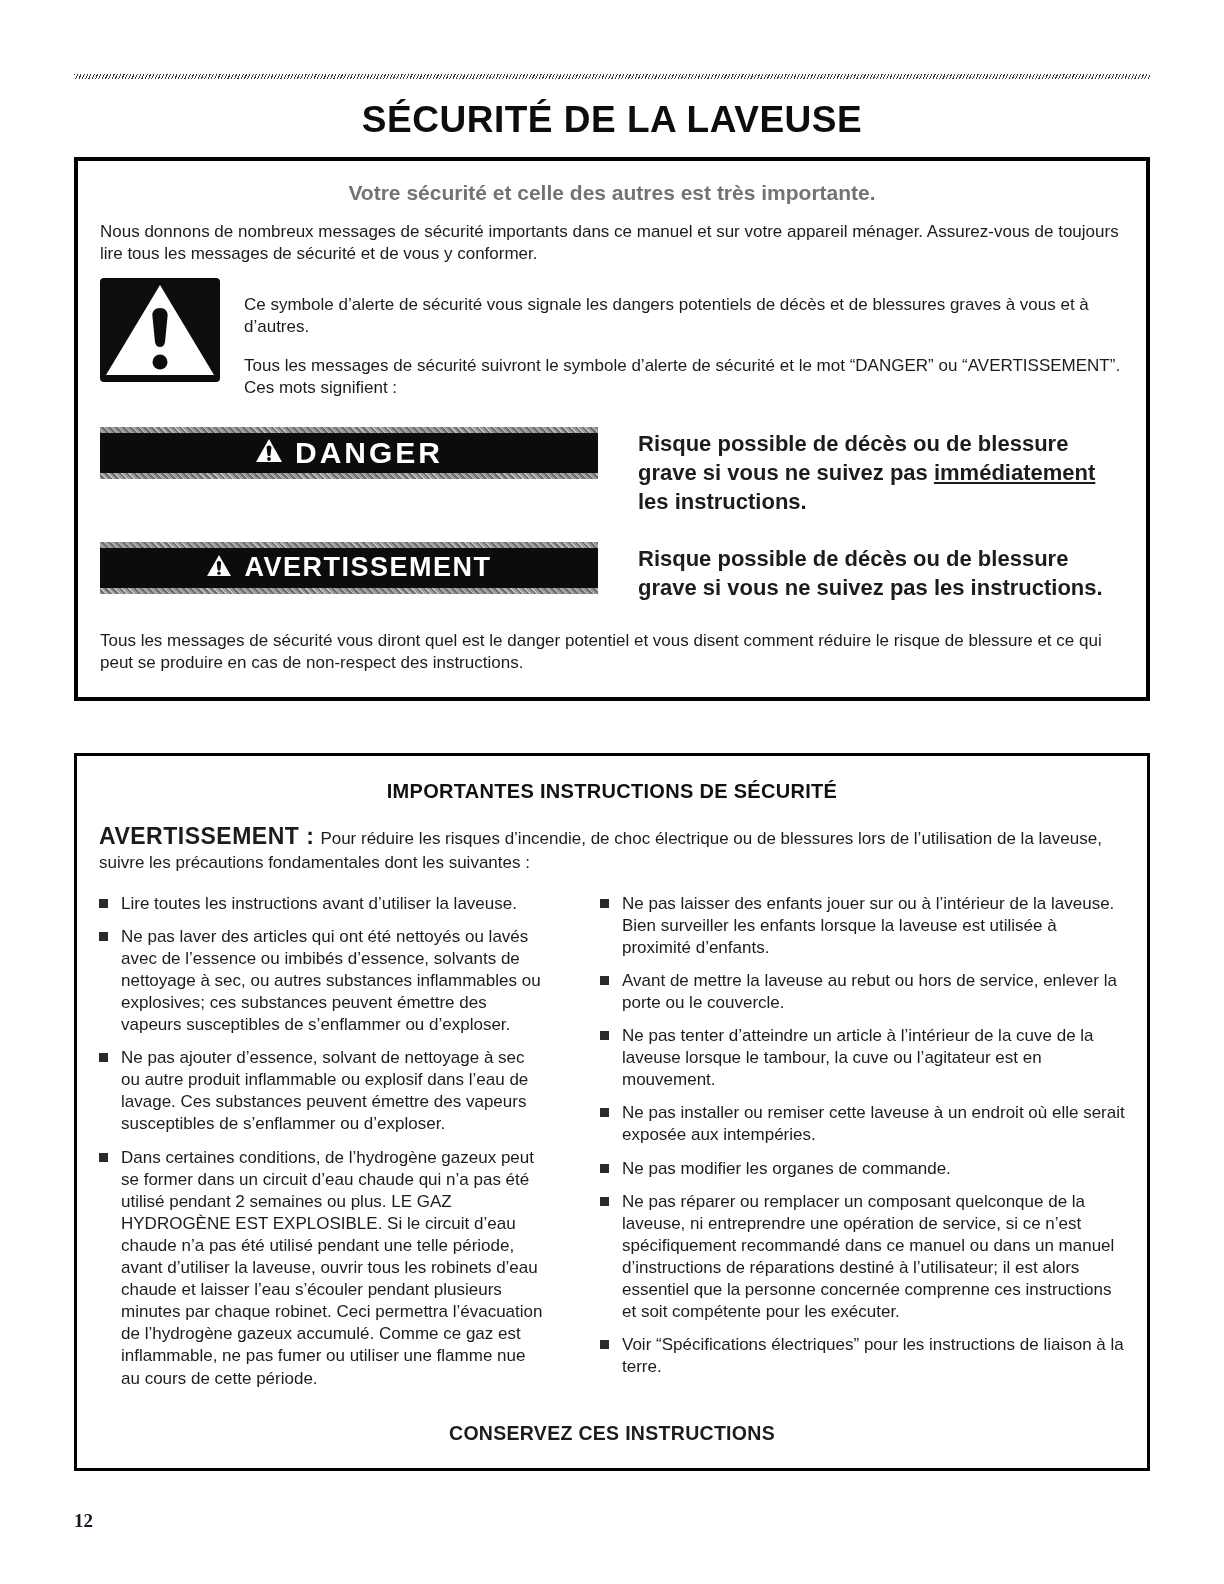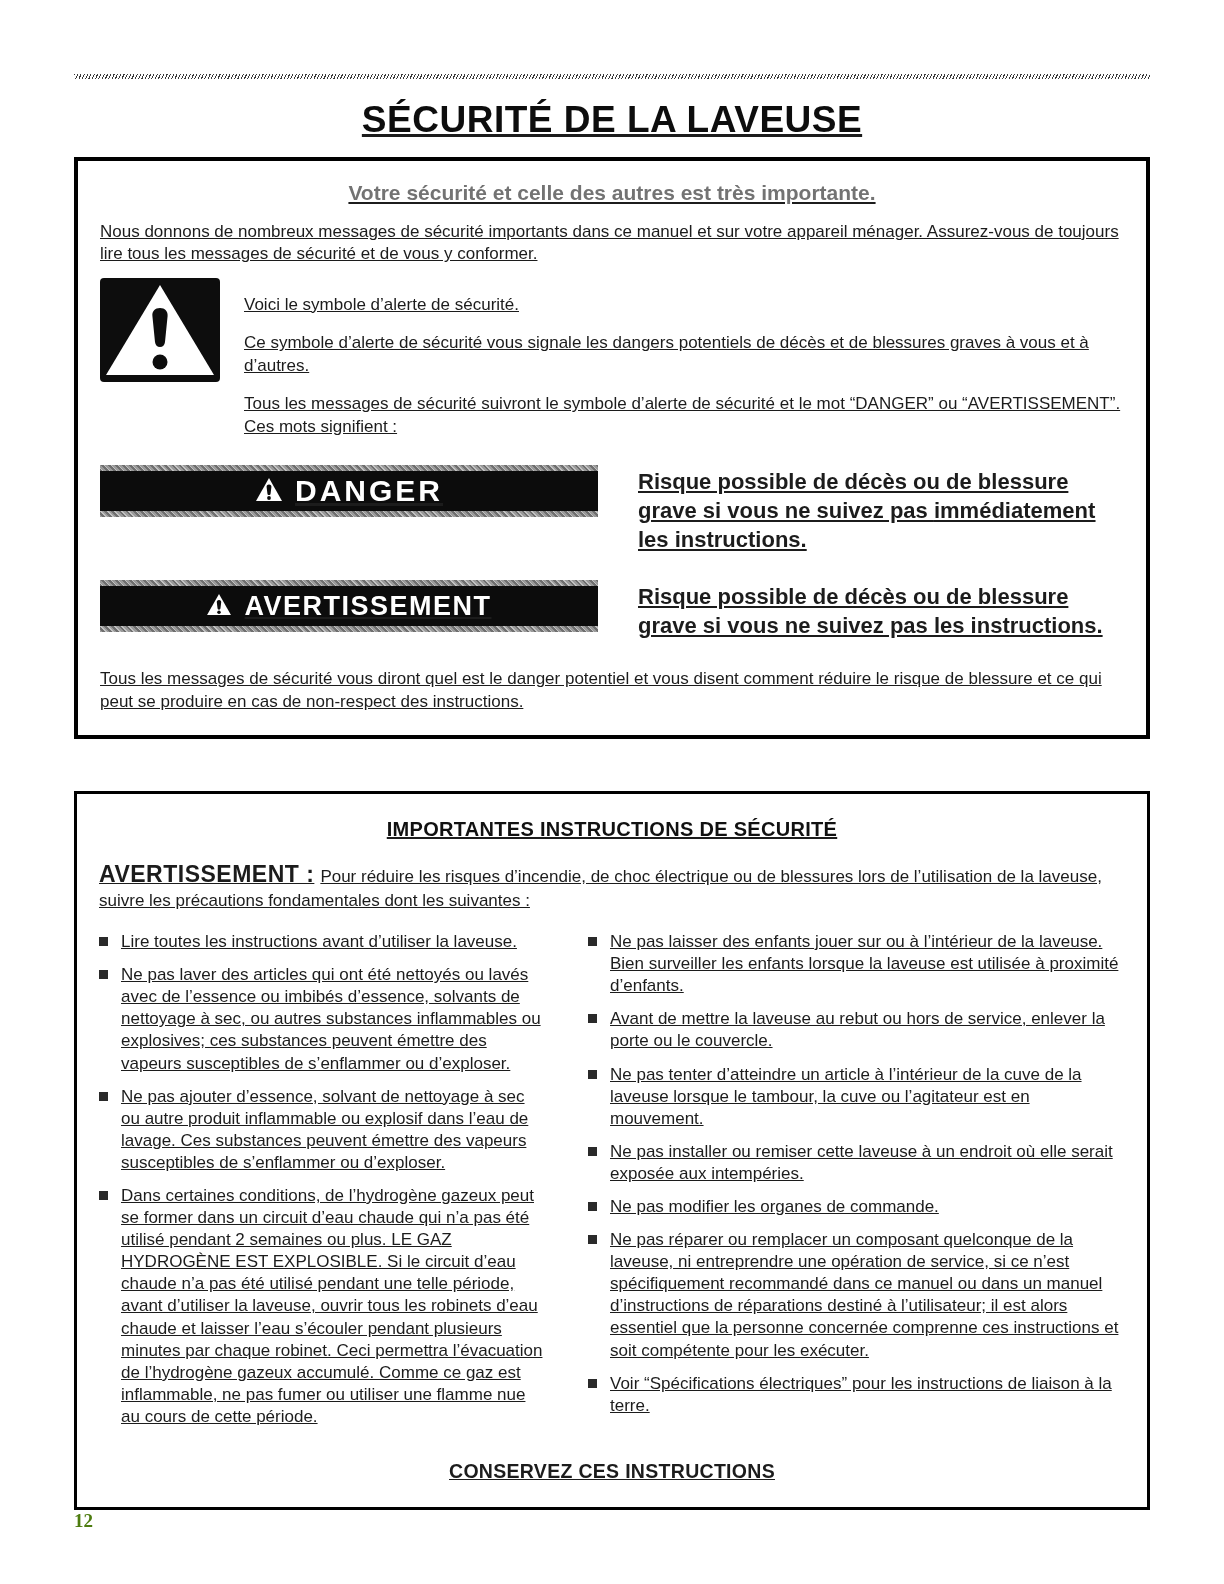--- a/index.html
+++ b/index.html
@@ -7,21 +7,20 @@
   .page {
     position: relative;
     width: 1224px;
     height: 1584px;
     margin: 0 auto;
     background: #ffffff;
     font-family: "Liberation Sans", sans-serif;
     color: #1c1c1c;
     padding: 0 74px;
     overflow: hidden;
-    text-decoration: underline;
   }
   .top-rule {
     margin-top: 74px;
     height: 5px;
     background: repeating-linear-gradient(115deg, #3a3a3a 0 1px, #ffffff 1px 3px);
   }
   h1.title {
     text-align: center;
     font-size: 37px;
     font-weight: bold;
@@ -91,21 +90,21 @@
     margin: 8px 0 18px 0;
     color: #111;
   }
   .warn-line { font-size: 17px; line-height: 1.35; margin-bottom: 14px; }
   .warn-word {
     font-size: 23px;
     font-weight: bold;
     letter-spacing: 0.5px;
     margin-right: 6px;
   }
-  .columns { display: flex; gap: 42px; }
+  .columns { display: flex; gap: 54px; }
   ul.col { list-style: none; margin: 4px 0 0 0; padding: 0; }
   ul.col.left  { width: 447px; flex: none; }
   ul.col.right { flex: 1; }
   ul.col li {
     display: flex;
     gap: 13px;
     margin-bottom: 11px;
     font-size: 17px;
     line-height: 1.3;
   }
@@ -123,21 +122,21 @@
     letter-spacing: 0.3px;
     margin: 20px 0 4px 0;
   }
   .page-number {
     position: absolute;
     left: 74px;
     bottom: 52px;
     font-family: "Liberation Serif", serif;
     font-weight: bold;
     font-size: 19px;
-    color: #4d7c0f;
+    color: #0f172a;
   }
 </style>
 </head>
 <body>
 
 <div class="page">
 
   <div class="top-rule"></div>
 
   <h1 class="title">SÉCURITÉ DE LA LAVEUSE</h1>
@@ -149,21 +148,20 @@
     <div class="symbol-row">
       <div class="alert-icon">
         <svg width="120" height="104" viewBox="0 0 120 104" aria-hidden="true">
           <rect x="0" y="0" width="120" height="104" rx="4" fill="#0d0d0d"></rect>
           <polygon points="60,7 114,97 6,97" fill="#ffffff"></polygon>
           <path d="M60 30 c5 0 8 3.5 7.6 8 l-2.6 26 c-0.3 3 -2.3 5 -5 5 s-4.7 -2 -5 -5 l-2.6 -26 C51.9 33.5 55 30 60 30 Z" fill="#0d0d0d"></path>
           <circle cx="60" cy="84" r="7.5" fill="#0d0d0d"></circle>
         </svg>
       </div>
       <div class="symbol-text">
-        <p>Voici le symbole d’alerte de sécurité.</p>
         <p>Ce symbole d’alerte de sécurité vous signale les dangers potentiels de décès et de blessures graves à vous et à d’autres.</p>
         <p>Tous les messages de sécurité suivront le symbole d’alerte de sécurité et le mot “DANGER” ou “AVERTISSEMENT”. Ces mots signifient :</p>
       </div>
     </div>
 
     <div class="signal-row">
       <div class="banner">
         <div class="banner-inner">
           <span>
             <svg width="28" height="25" viewBox="0 0 28 25" aria-hidden="true">

